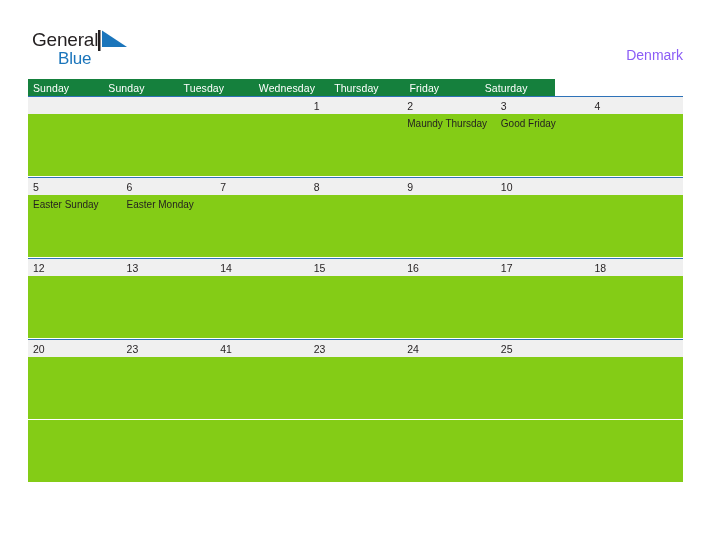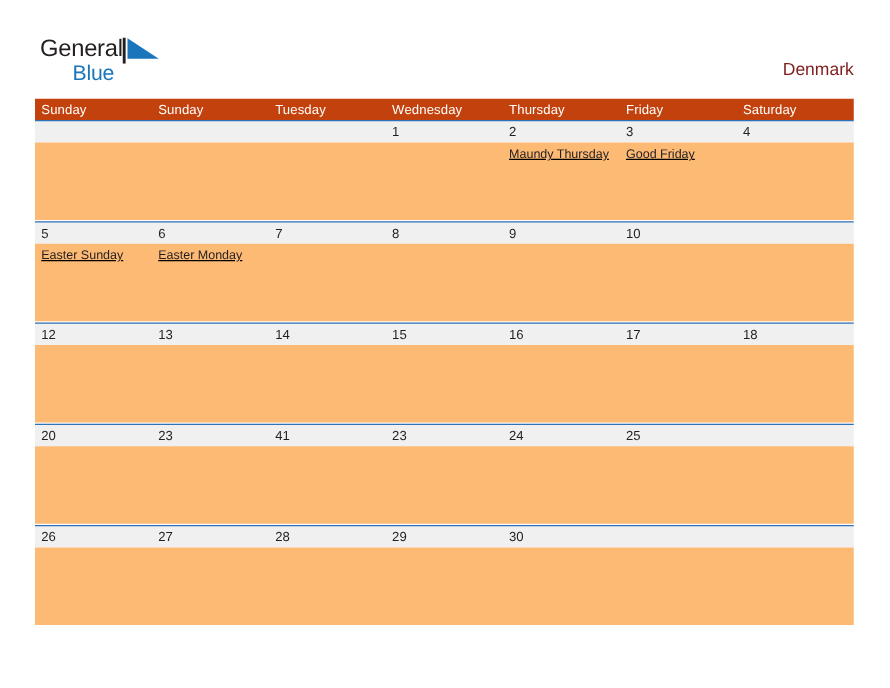--- a/index.html
+++ b/index.html
@@ -71,36 +71,36 @@
     color: #1a1a1a;
     font-weight: 400;
   }
 
   #country-label {
     position: absolute;
     right: 29px;
     top: 46px;
     font-size: 14px;
     line-height: 18px;
-    color: #7f1d1d;
+    color: #8b5cf6;
   }
 
   
   #calendar {
     position: absolute;
     left: 28px;
     top: 79px;
     width: 655px;
   }
 
   #weekday-header {
     display: flex;
-    width: 655px;
-    height: 17px;
-    background: #c2410c;
+    width: 527px;
+    height: 17px;
+    background: #15803d;
   }
   .weekday-cell {
     width: 93.571px;
     height: 17px;
     box-sizing: border-box;
     padding-left: 5px;
     display: flex;
     align-items: center;
     color: #ffffff;
     font-size: 10.5px;
@@ -129,22 +129,21 @@
     display: flex;
     align-items: center;
     color: #231f20;
     font-size: 10.5px;
     line-height: 12px;
   }
   .week-events {
     display: flex;
     width: 655px;
     height: 62px;
-    background: #fdba74;
-    text-decoration: underline;
+    background: #84cc16;
   }
   .event-cell {
     width: 93.571px;
     box-sizing: border-box;
     padding-left: 5px;
     padding-top: 4px;
     color: #231f20;
     font-size: 10px;
     line-height: 12px;
   }
@@ -266,29 +265,20 @@
           <div class="event-cell"></div>
           <div class="event-cell"></div>
           <div class="event-cell"></div>
           <div class="event-cell"></div>
           <div class="event-cell"></div>
           <div class="event-cell"></div>
           <div class="event-cell"></div>
         </div>
       </div>
       <div class="week-row">
-        <div class="week-dates">
-          <div class="date-cell">26</div>
-          <div class="date-cell">27</div>
-          <div class="date-cell">28</div>
-          <div class="date-cell">29</div>
-          <div class="date-cell">30</div>
-          <div class="date-cell"></div>
-          <div class="date-cell"></div>
-        </div>
         <div class="week-events">
           <div class="event-cell"></div>
           <div class="event-cell"></div>
           <div class="event-cell"></div>
           <div class="event-cell"></div>
           <div class="event-cell"></div>
           <div class="event-cell"></div>
           <div class="event-cell"></div>
         </div>
       </div>

